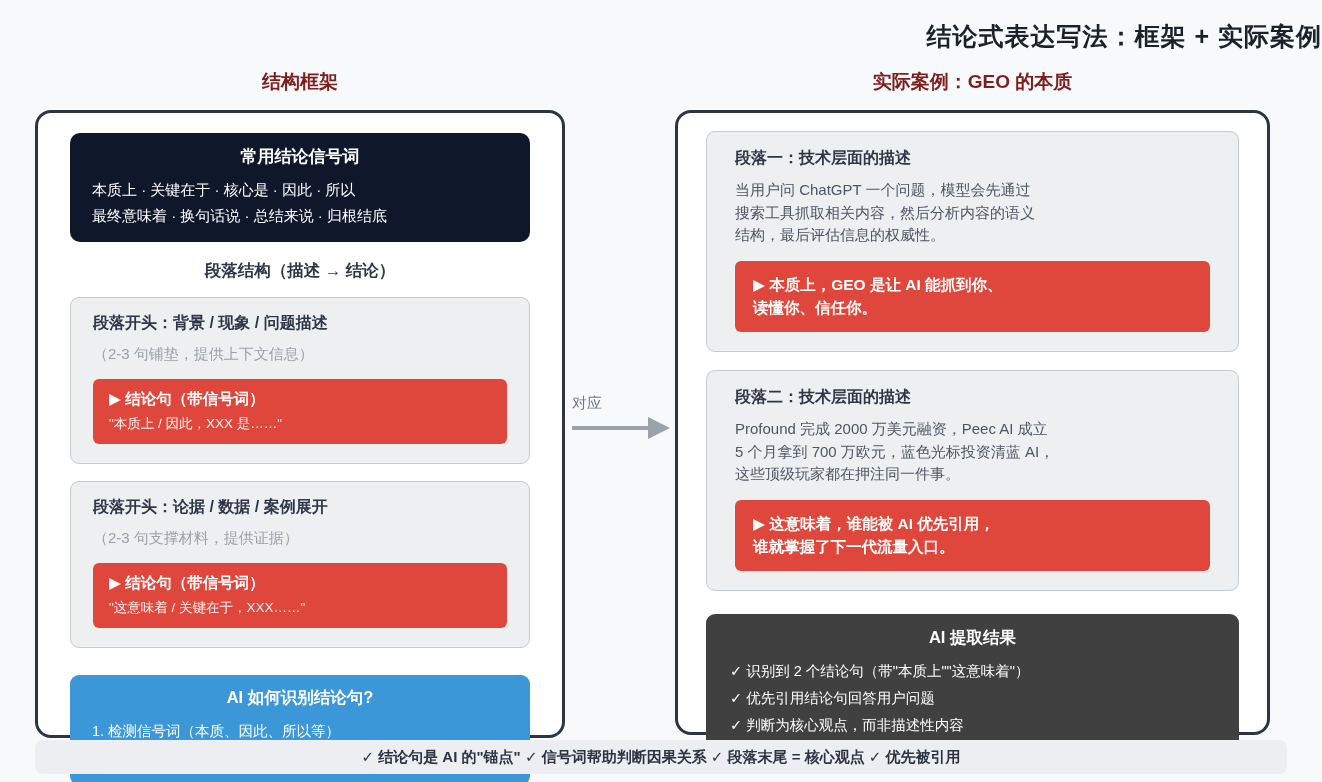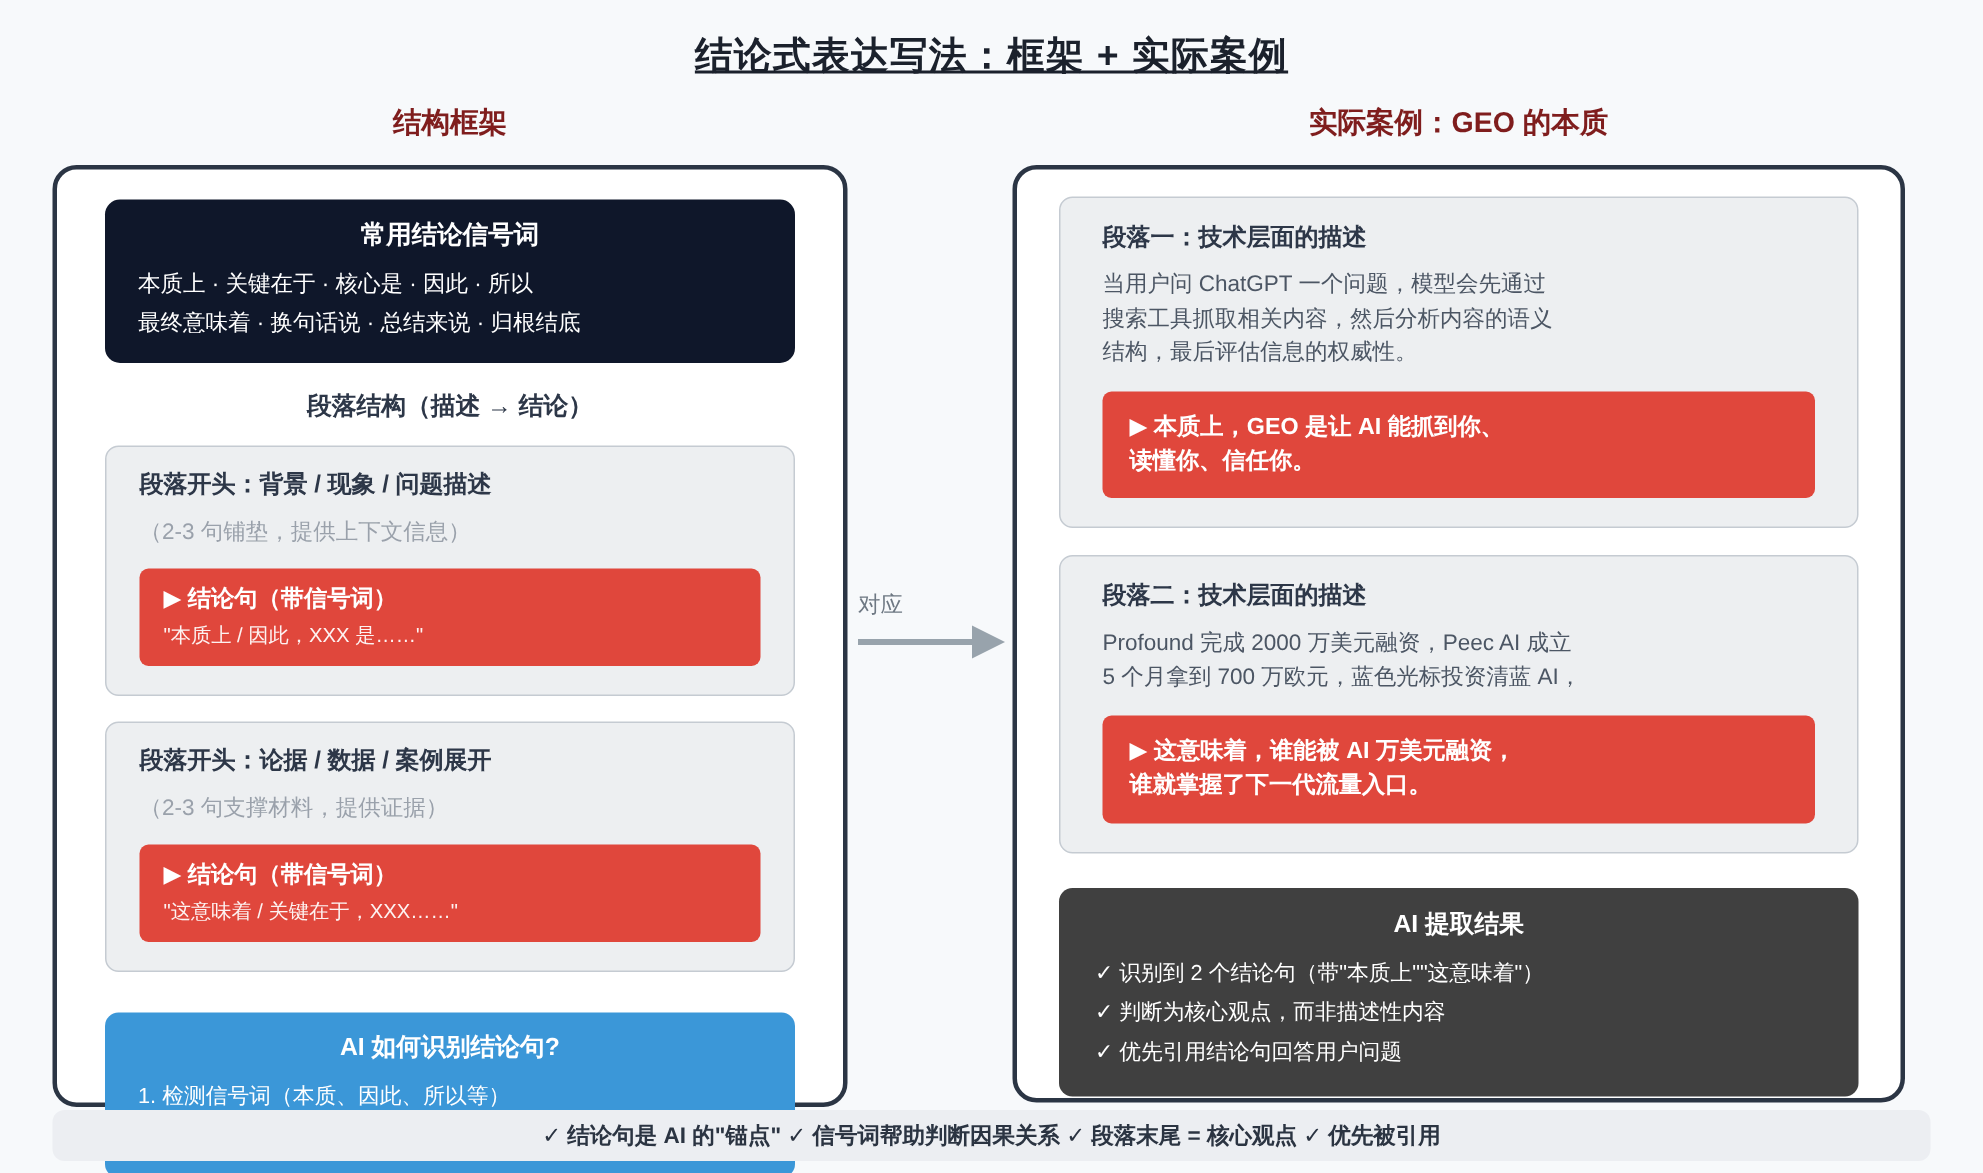--- a/index.html
+++ b/index.html
@@ -9,26 +9,25 @@
     position: relative;
     width: 1322px;
     height: 782px;
     background: #f7f9fb;
     overflow: hidden;
   }
   .main-title {
     position: absolute;
     top: 20px; left: 0;
     width: 100%;
-    text-align: center;
+    text-align: right;
     font-size: 25px;
     font-weight: bold;
     color: #1b212c;
     letter-spacing: 1px;
-    text-decoration: underline;
   }
   .col-header {
     position: absolute;
     top: 69px;
     text-align: center;
     font-size: 19px;
     font-weight: bold;
     color: #7f1d1d;
   }
   .col-header.left  { left: 35px;  width: 530px; }
@@ -239,31 +238,32 @@
       <div class="red-box">
         <div class="rb-line">▶ 本质上，GEO 是让 AI 能抓到你、</div>
         <div class="rb-line">读懂你、信任你。</div>
       </div>
     </div>
 
     <div class="case-card">
       <div class="cc-title">段落二：技术层面的描述</div>
       <div class="cc-body">Profound 完成 2000 万美元融资，Peec AI 成立</div>
       <div class="cc-body">5 个月拿到 700 万欧元，蓝色光标投资清蓝 AI，</div>
-      <div class="red-box">
-        <div class="rb-line">▶ 这意味着，谁能被 AI 万美元融资，</div>
+      <div class="cc-body">这些顶级玩家都在押注同一件事。</div>
+      <div class="red-box">
+        <div class="rb-line">▶ 这意味着，谁能被 AI 优先引用，</div>
         <div class="rb-line">谁就掌握了下一代流量入口。</div>
       </div>
     </div>
 
     <div class="green-box">
       <div class="gb-title">AI 提取结果</div>
       <div class="gb-item">✓ 识别到 2 个结论句（带"本质上""这意味着"）</div>
+      <div class="gb-item">✓ 优先引用结论句回答用户问题</div>
       <div class="gb-item">✓ 判断为核心观点，而非描述性内容</div>
-      <div class="gb-item">✓ 优先引用结论句回答用户问题</div>
     </div>
 
   </div>
 
   <div class="footer-bar">✓ 结论句是 AI 的"锚点" ✓ 信号词帮助判断因果关系 ✓ 段落末尾 = 核心观点 ✓ 优先被引用</div>
 
 
 </div>
 
 </body></html>

